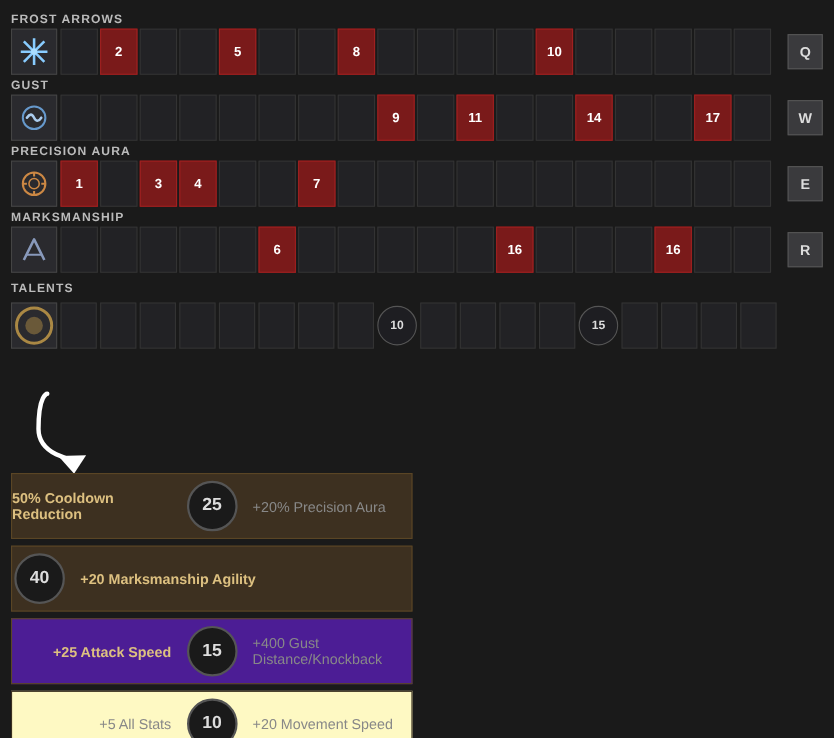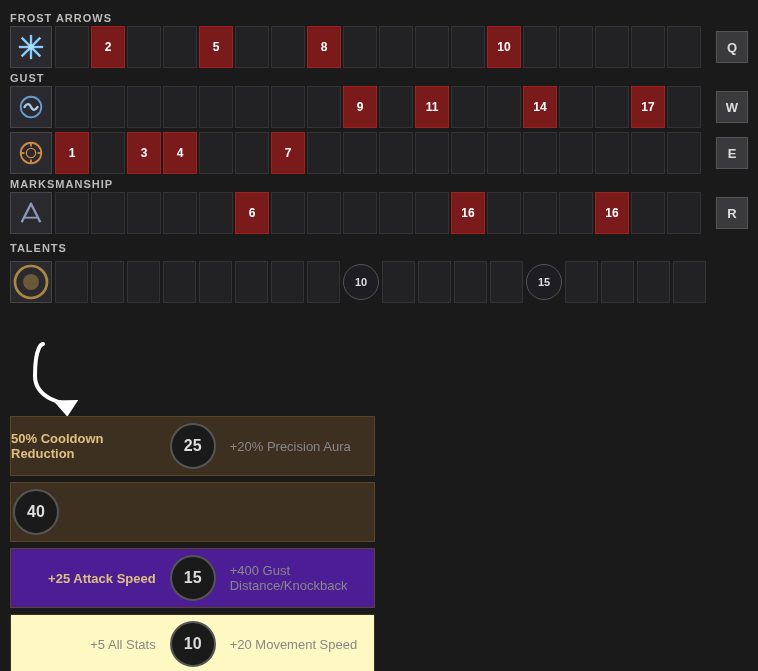--- a/index.html
+++ b/index.html
@@ -249,20 +249,21 @@
             <div class="level-slot active">14</div>
             <div class="level-slot empty"></div>
             <div class="level-slot empty"></div>
             <div class="level-slot active">17</div>
             <div class="level-slot empty"></div>
           </div>
           <div class="key-bind">W</div>
         </div>
       </div>
       <div class="skill-section">
+        <div class="skill-label">PRECISION AURA</div>
         <div class="skill-row">
           <div class="skill-icon">
             <svg viewBox="0 0 30 30" fill="none" xmlns="http://www.w3.org/2000/svg">
       <circle cx="15" cy="15" r="11" stroke="#cc8844" stroke-width="2"></circle>
       <circle cx="15" cy="15" r="5" stroke="#cc8844" stroke-width="1.5"></circle>
       <line x1="15" y1="4" x2="15" y2="8" stroke="#cc8844" stroke-width="2"></line>
       <line x1="15" y1="22" x2="15" y2="26" stroke="#cc8844" stroke-width="2"></line>
       <line x1="4" y1="15" x2="8" y2="15" stroke="#cc8844" stroke-width="2"></line>
       <line x1="22" y1="15" x2="26" y2="15" stroke="#cc8844" stroke-width="2"></line>
     </svg>
@@ -360,20 +361,21 @@
       </svg>
     </div>
     <div id="talent-options" style="flex:1; display:flex; flex-direction:column; gap:6px;">
         <div class="talent-option-row" style="display: flex; align-items: center; height: 60px; background: rgb(61, 48, 32); border: 1px solid rgb(90, 69, 37);">
           <div class="talent-left" style="flex: 1 1 0%; display: flex; align-items: center; justify-content: flex-end; padding-right: 12px; font-size: 13px; color: rgb(221, 192, 128); font-weight: bold;">50% Cooldown Reduction</div>
           <div class="talent-number" style="width: 46px; height: 46px; background: rgb(26, 26, 26); border: 2px solid rgb(85, 85, 85); border-radius: 50%; display: flex; align-items: center; justify-content: center; font-size: 16px; font-weight: bold; color: rgb(221, 221, 221); flex-shrink: 0; margin: 0px 2px;">25</div>
           <div class="talent-right" style="flex: 1 1 0%; display: flex; align-items: center; padding-left: 12px; font-size: 13px; color: rgb(136, 136, 136);">+20% Precision Aura</div>
         </div>
         <div class="talent-option-row" style="display: flex; align-items: center; height: 60px; background: rgb(61, 48, 32); border: 1px solid rgb(90, 69, 37);">
           <div class="talent-number" style="width: 46px; height: 46px; background: rgb(26, 26, 26); border: 2px solid rgb(85, 85, 85); border-radius: 50%; display: flex; align-items: center; justify-content: center; font-size: 16px; font-weight: bold; color: rgb(221, 221, 221); flex-shrink: 0; margin: 0px 2px;">40</div>
+          <div class="talent-right" style="flex: 1 1 0%; display: flex; align-items: center; padding-left: 12px; font-size: 13px; color: rgb(221, 192, 128); font-weight: bold;">+20 Marksmanship Agility</div>
         </div>
         <div class="talent-option-row" style="display: flex; align-items: center; height: 60px; background: #4c1d95; border: 1px solid rgb(90, 69, 37);">
           <div class="talent-left" style="flex: 1 1 0%; display: flex; align-items: center; justify-content: flex-end; padding-right: 12px; font-size: 13px; color: rgb(221, 192, 128); font-weight: bold;">+25 Attack Speed</div>
           <div class="talent-number" style="width: 46px; height: 46px; background: rgb(26, 26, 26); border: 2px solid rgb(85, 85, 85); border-radius: 50%; display: flex; align-items: center; justify-content: center; font-size: 16px; font-weight: bold; color: rgb(221, 221, 221); flex-shrink: 0; margin: 0px 2px;">15</div>
           <div class="talent-right" style="flex: 1 1 0%; display: flex; align-items: center; padding-left: 12px; font-size: 13px; color: rgb(136, 136, 136);">+400 Gust Distance/Knockback</div>
         </div>
         <div class="talent-option-row" style="display: flex; align-items: center; height: 60px; background: #fef9c3; border: 1px solid rgb(58, 48, 32);">
           <div class="talent-left" style="flex: 1 1 0%; display: flex; align-items: center; justify-content: flex-end; padding-right: 12px; font-size: 13px; color: rgb(136, 136, 136);">+5 All Stats</div>
           <div class="talent-number" style="width: 46px; height: 46px; background: rgb(26, 26, 26); border: 2px solid rgb(85, 85, 85); border-radius: 50%; display: flex; align-items: center; justify-content: center; font-size: 16px; font-weight: bold; color: rgb(221, 221, 221); flex-shrink: 0; margin: 0px 2px;">10</div>
           <div class="talent-right" style="flex: 1 1 0%; display: flex; align-items: center; padding-left: 12px; font-size: 13px; color: rgb(136, 136, 136);">+20 Movement Speed</div>

